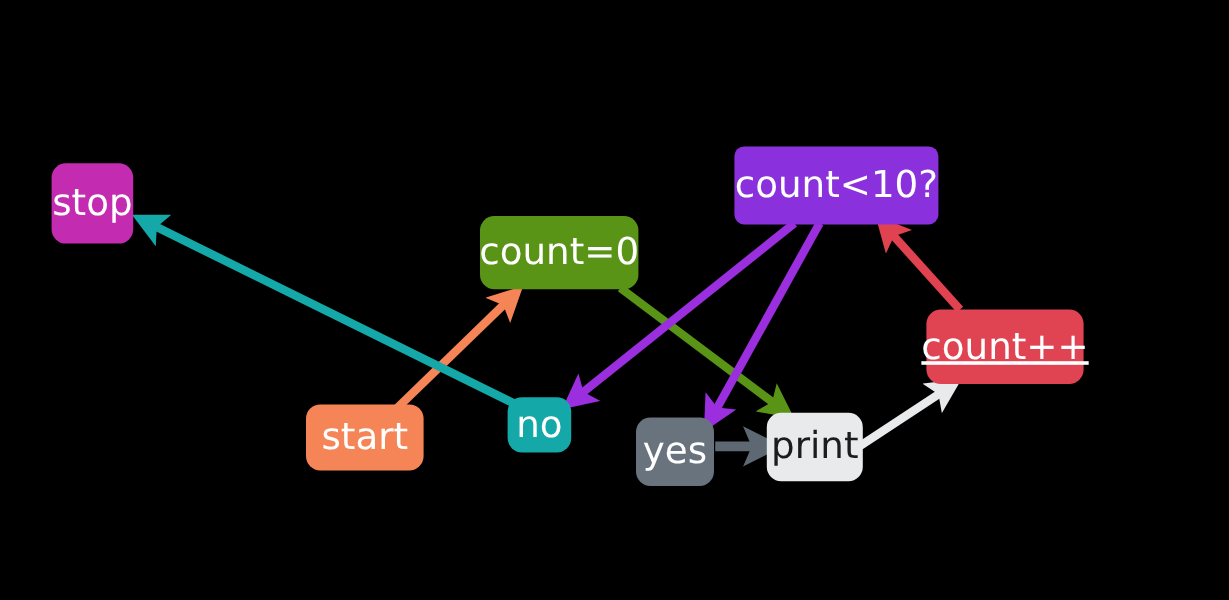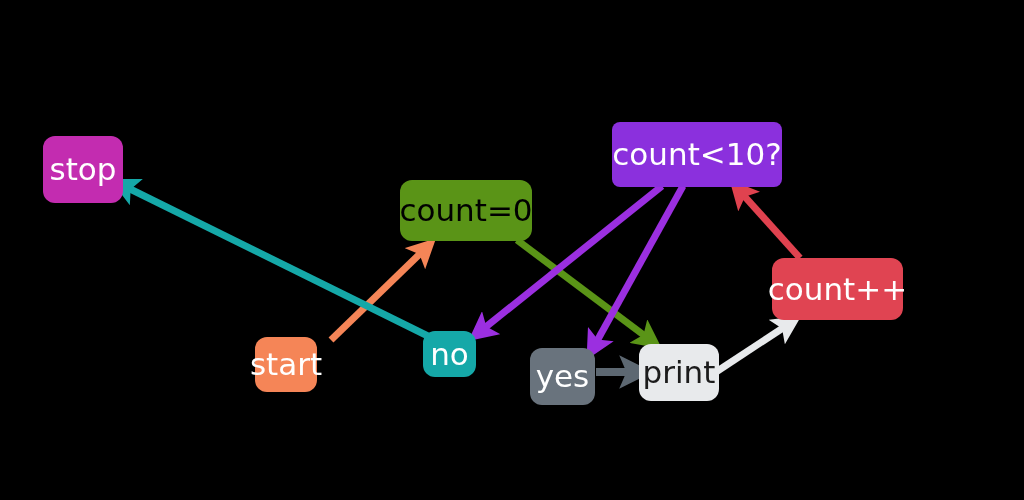--- a/index.html
+++ b/index.html
@@ -73,33 +73,33 @@
       <line x1="438" y1="341" x2="120" y2="184" stroke="#15a8a8" stroke-width="7" stroke-linecap="butt" marker-end="url(#ah-no-stop)"></line>
       <line x1="517" y1="240" x2="653" y2="342" stroke="#5a9417" stroke-width="7" stroke-linecap="butt" marker-end="url(#ah-count0-print)"></line>
       <line x1="662" y1="186" x2="477" y2="334" stroke="#9b2fe0" stroke-width="7" stroke-linecap="butt" marker-end="url(#ah-cond-no)"></line>
       <line x1="683" y1="186" x2="592" y2="350" stroke="#9b2fe0" stroke-width="7" stroke-linecap="butt" marker-end="url(#ah-cond-yes)"></line>
       <line x1="596" y1="372" x2="640" y2="372" stroke="#5d6872" stroke-width="8" stroke-linecap="butt" marker-end="url(#ah-yes-print)"></line>
       <line x1="716" y1="372" x2="792" y2="322" stroke="#e8eaec" stroke-width="7" stroke-linecap="butt" marker-end="url(#ah-print-countpp)"></line>
       <line x1="800" y1="258" x2="737" y2="188" stroke="#e0424f" stroke-width="7" stroke-linecap="butt" marker-end="url(#ah-countpp-cond)"></line>
     </svg>
 
   <div id="nodes">
-      <div class="node" style="left: 43px; top: 136px; width: 80px; height: 67px; background: rgb(195, 44, 176); color: rgb(255, 255, 255); border-radius: 12px;">
+      <div class="node" style="left: 43px; top: 136px; width: 68px; height: 67px; background: rgb(195, 44, 176); color: rgb(255, 255, 255); border-radius: 12px;">
         <span>stop</span>
       </div>
-      <div class="node" style="left: 400px; top: 180px; width: 132px; height: 61px; background: rgb(90, 148, 23); color: #000000; border-radius: 12px;">
+      <div class="node" style="left: 400px; top: 180px; width: 132px; height: 61px; background: rgb(90, 148, 23); color: #ffffff; border-radius: 12px;">
         <span>count=0</span>
       </div>
       <div class="node" style="left: 612px; top: 122px; width: 170px; height: 65px; background: rgb(139, 48, 221); color: rgb(255, 255, 255); border-radius: 8px;">
         <span>count&lt;10?</span>
       </div>
-      <div class="node" style="left: 772px; top: 258px; width: 131px; height: 62px; background: rgb(224, 68, 82); color: rgb(255, 255, 255); border-radius: 12px;">
+      <div class="node" style="left: 772px; top: 258px; width: 131px; height: 62px; background: rgb(224, 68, 82); color: rgb(255, 255, 255); border-radius: 12px; text-decoration: underline;">
         <span>count++</span>
       </div>
-      <div class="node" style="left: 255px; top: 337px; width: 62px; height: 55px; background: rgb(245, 133, 87); color: rgb(255, 255, 255); border-radius: 12px;">
+      <div class="node" style="left: 255px; top: 337px; width: 98px; height: 55px; background: rgb(245, 133, 87); color: rgb(255, 255, 255); border-radius: 12px;">
         <span>start</span>
       </div>
       <div class="node" style="left: 423px; top: 331px; width: 53px; height: 46px; background: rgb(21, 168, 168); color: rgb(255, 255, 255); border-radius: 12px;">
         <span>no</span>
       </div>
       <div class="node" style="left: 530px; top: 348px; width: 65px; height: 57px; background: rgb(105, 115, 125); color: rgb(255, 255, 255); border-radius: 12px; justify-content: center;">
         <span>yes</span>
       </div>
       <div class="node" style="left: 639px; top: 344px; width: 80px; height: 57px; background: rgb(232, 234, 236); color: rgb(28, 28, 28); border-radius: 12px;">
         <span>print</span>

